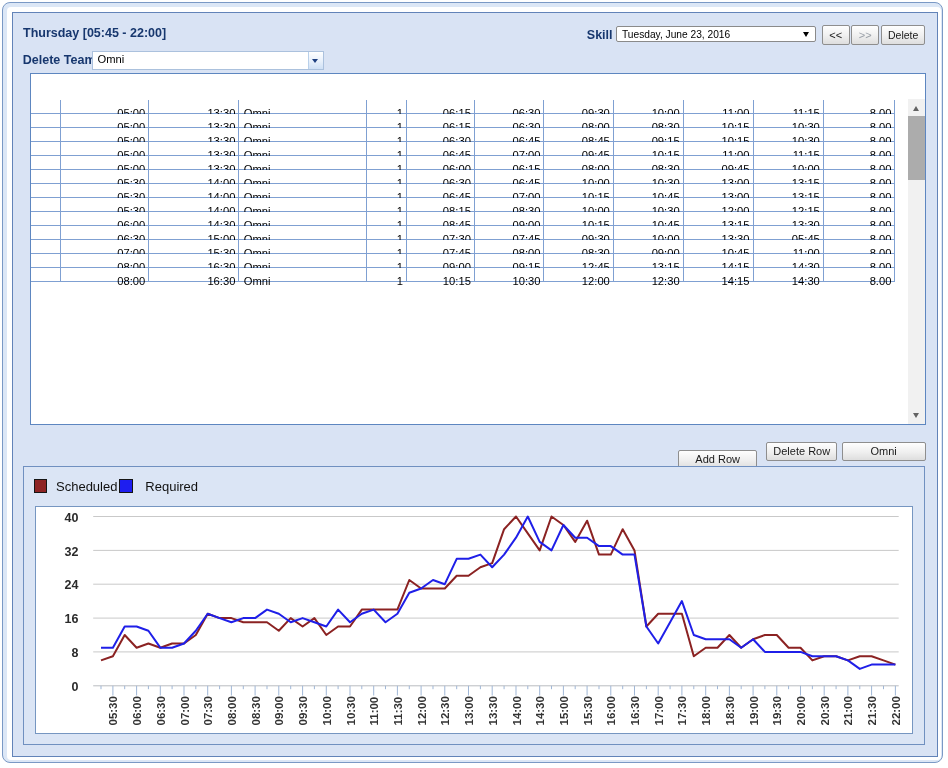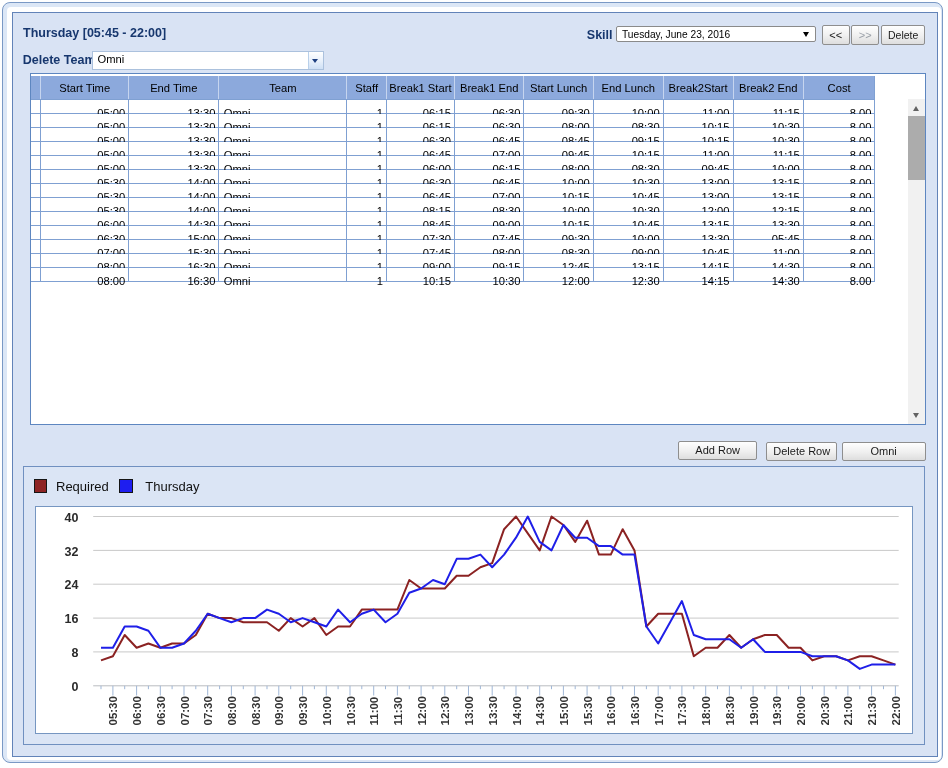--- a/index.html
+++ b/index.html
@@ -19,29 +19,29 @@
 #b3{left:880.9px;top:25.4px;width:44.6px;height:19.4px;line-height:18px;}
 #skilllab{left:22.8px;top:53.3px;font-size:12.5px;font-weight:bold;color:#17376e;}
 #combo{left:91.6px;top:51px;width:232.4px;height:18.5px;background:#fff;border:1px solid #abc1dd;box-sizing:border-box;}
 #combotext{left:97.5px;top:53.4px;font-size:11.2px;color:#000;}
 #combobtn{left:307.5px;top:52px;width:15.9px;height:16.5px;background:linear-gradient(#ffffff,#e7f0fb 55%,#cfe0f5);border-left:1px solid #b9d0ea;box-sizing:border-box;}
 #comboarrow{left:311.6px;top:58.7px;width:0;height:0;border-left:3.9px solid transparent;border-right:3.9px solid transparent;border-top:4.6px solid #1e3f80;}
 #tbl{left:29.6px;top:72.6px;width:896.8px;height:352.2px;border:1px solid #5d86c0;background:#fff;box-sizing:border-box;}
 #thead{position:absolute;left:0;top:2.3px;height:24.5px;display:flex;background:#8ca9dc;border-bottom:1px solid #7fa0d2;border-right:1px solid #7fa0d2;box-sizing:border-box;}
 .hc{height:100%;box-sizing:border-box;font-size:11.2px;color:#000;text-align:center;line-height:24.5px;padding-top:0.6px;overflow:hidden;}
 #tbody{position:absolute;left:0;top:26.8px;}
-.row{position:relative;display:flex;height:14px;border-bottom:1px solid #7fa0d2;border-right:1px solid #7fa0d2;box-sizing:border-box;background:#fff;}
+.row{position:relative;display:flex;height:14px;border-bottom:1px solid #7fa0d2;border-right:1px solid #7fa0d2;box-sizing:border-box;background:#fff;padding-left:20px;}
 .c0{width:10.6px;box-sizing:border-box;border-right:1px solid #7fa0d2;}
 .cr{box-sizing:border-box;font-size:11.2px;color:#000;text-align:right;line-height:24.2px;padding-top:0.8px;padding-right:3px;}
 .cl{box-sizing:border-box;font-size:11.2px;color:#000;text-align:left;line-height:24.2px;padding-top:0.8px;padding-left:4.4px;}
 #sbar{left:908px;top:99.4px;width:17px;height:324.4px;background:#f1f1f1;}
 #sup{left:913px;top:105.8px;width:0;height:0;border-left:3.6px solid transparent;border-right:3.6px solid transparent;border-bottom:5.2px solid #636363;}
 #sthumb{left:908px;top:116.4px;width:17px;height:63.6px;background:#acacac;}
 #sdown{left:913px;top:412.7px;width:0;height:0;border-left:3.6px solid transparent;border-right:3.6px solid transparent;border-top:5.2px solid #636363;}
-#ab1{left:678px;top:441px;width:79.3px;height:19.2px;line-height:17.5px;font-size:11px;}
+#ab1{left:678px;top:450px;width:79.3px;height:19.2px;line-height:17.5px;font-size:11px;}
 #ab2{left:766.4px;top:441.5px;width:70.7px;height:19.2px;line-height:17.5px;font-size:11px;}
 #ab3{left:841.5px;top:441.5px;width:84.1px;height:19.2px;line-height:17.5px;font-size:11px;}
 #chartp{left:23.3px;top:466.1px;width:902.2px;height:279.2px;border:1px solid #7090c0;background:#dbe5f5;box-sizing:border-box;}
 #lr{left:33.9px;top:479.4px;width:13.5px;height:13.5px;background:#8e2424;border:1px solid #151515;box-sizing:border-box;}
 #lrt{left:56px;top:479.2px;font-size:13px;color:#111;}
 #lb{left:119.3px;top:479.4px;width:13.5px;height:13.5px;background:#1e1ef0;border:1px solid #151515;box-sizing:border-box;}
 #lbt{left:145.3px;top:479.2px;font-size:13px;color:#111;}
 #chartbox{left:34.8px;top:505.5px;width:878.2px;height:228.8px;border:1px solid #7696c1;background:#fff;box-sizing:border-box;}
 #csvg{left:34.8px;top:505.5px;}
 </style></head>
@@ -56,34 +56,20 @@
 <div class="abs" id="datearrow"></div>
 <div class="abs btn" id="b1">&lt;&lt;</div>
 <div class="abs btn" id="b2">&gt;&gt;</div>
 <div class="abs btn" id="b3">Delete</div>
 <div class="abs" id="skilllab">Delete Team</div>
 <div class="abs" id="combo"></div>
 <div class="abs" id="combotext">Omni</div>
 <div class="abs" id="combobtn"></div>
 <div class="abs" id="comboarrow"></div>
 <div class="abs" id="tbl">
-<div id="thead">
-      <div class="hc" style="width:10.6px;border-right:1px solid #c6d5ef;"></div>
-      <div class="hc" style="width:88.0px;border-right:1px solid #c6d5ef;">Start Time</div>
-      <div class="hc" style="width:90.2px;border-right:1px solid #c6d5ef;">End Time</div>
-      <div class="hc" style="width:128.0px;border-right:1px solid #c6d5ef;">Team</div>
-      <div class="hc" style="width:39.6px;border-right:1px solid #c6d5ef;">Staff</div>
-      <div class="hc" style="width:67.9px;border-right:1px solid #c6d5ef;">Break1 Start</div>
-      <div class="hc" style="width:69.6px;border-right:1px solid #c6d5ef;">Break1 End</div>
-      <div class="hc" style="width:69.4px;border-right:1px solid #c6d5ef;">Start Lunch</div>
-      <div class="hc" style="width:69.8px;border-right:1px solid #c6d5ef;">End Lunch</div>
-      <div class="hc" style="width:69.9px;border-right:1px solid #c6d5ef;">Break2Start</div>
-      <div class="hc" style="width:70.3px;border-right:1px solid #c6d5ef;">Break2 End</div>
-      <div class="hc" style="width:70.6px;">Cost</div>
-    </div>
 <div id="tbody">
 <div class="row">
         <div class="c0"></div>
         <div class="cr" style="width:88.0px;border-right:1px solid #7fa0d2;">05:00</div>
         <div class="cr" style="width:90.2px;border-right:1px solid #7fa0d2;">13:30</div>
         <div class="cl" style="width:128.0px;border-right:1px solid #7fa0d2;">Omni</div>
         <div class="cr" style="width:39.6px;border-right:1px solid #7fa0d2;">1</div>
         <div class="cr" style="width:67.9px;border-right:1px solid #7fa0d2;">06:15</div>
         <div class="cr" style="width:69.6px;border-right:1px solid #7fa0d2;">06:30</div>
         <div class="cr" style="width:69.4px;border-right:1px solid #7fa0d2;">09:30</div>
@@ -264,23 +250,23 @@
 </div>
 <div class="abs" id="sbar"></div>
 <div class="abs" id="sup"></div>
 <div class="abs" id="sthumb"></div>
 <div class="abs" id="sdown"></div>
 <div class="abs btn" id="ab1">Add Row</div>
 <div class="abs btn" id="ab2">Delete Row</div>
 <div class="abs btn" id="ab3">Omni</div>
 <div class="abs" id="chartp"></div>
 <div class="abs" id="lr"></div>
-<div class="abs" id="lrt">Required</div>
+<div class="abs" id="lrt">Scheduled</div>
 <div class="abs" id="lb"></div>
-<div class="abs" id="lbt">Thursday</div>
+<div class="abs" id="lbt">Required</div>
 <div class="abs" id="chartbox"></div>
 <svg class="abs" id="csvg" width="878.2" height="228.8" viewBox="0 0 878.2 228.8">
 <line x1="58.2" y1="145.9" x2="863.7" y2="145.9" stroke="#c9c9c9" stroke-width="1"></line>
 <line x1="58.2" y1="112.1" x2="863.7" y2="112.1" stroke="#c9c9c9" stroke-width="1"></line>
 <line x1="58.2" y1="78.2" x2="863.7" y2="78.2" stroke="#c9c9c9" stroke-width="1"></line>
 <line x1="58.2" y1="44.4" x2="863.7" y2="44.4" stroke="#c9c9c9" stroke-width="1"></line>
 <line x1="58.2" y1="10.5" x2="863.7" y2="10.5" stroke="#c9c9c9" stroke-width="1"></line>
 <line x1="58.2" y1="179.8" x2="863.7" y2="179.8" stroke="#b9bcc0" stroke-width="1"></line>
 
 <line x1="66.0" y1="179.8" x2="66.0" y2="183.2" stroke="#9fb7d6" stroke-width="1"></line>

